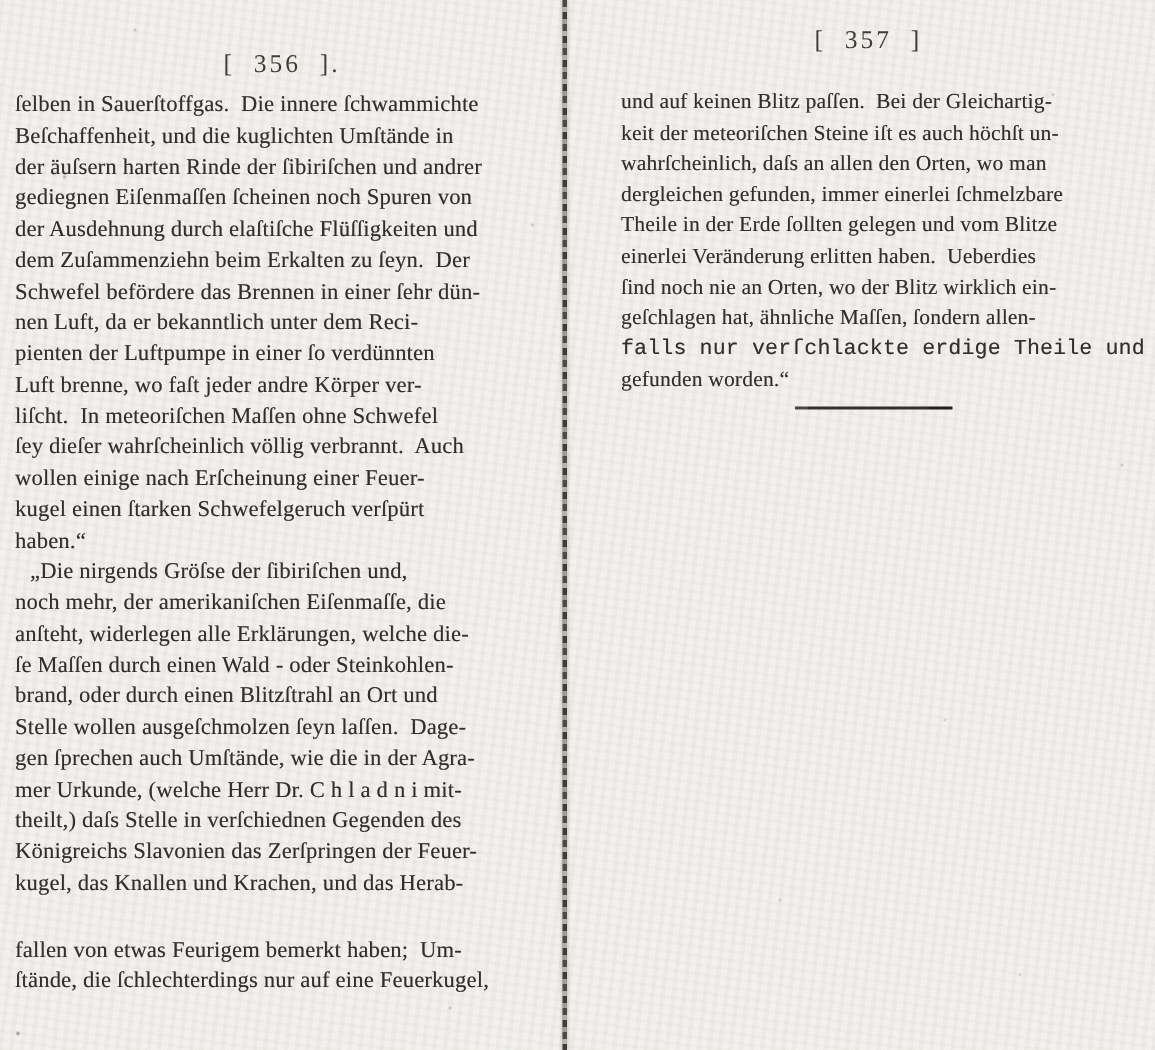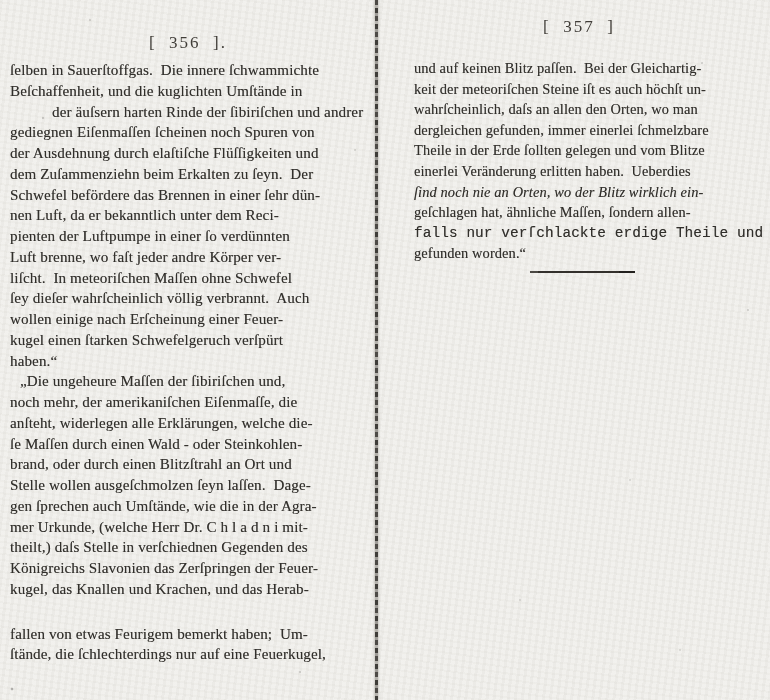--- a/index.html
+++ b/index.html
@@ -59,55 +59,55 @@
 </head>
 <body>
 
 <div id="canvas">
   <div id="left-header" class="page-header">[  356  ].</div>
   <div id="right-header" class="page-header">[  357  ]</div>
 
   <div id="left-lines" class="text-block">
       <div class="line" style="word-spacing: 0px;">ſelben in Sauerſtoffgas.  Die innere ſchwammichte</div>
       <div class="line" style="word-spacing: 0px;">Beſchaffenheit, und die kuglichten Umſtände in</div>
-      <div class="line" style="word-spacing: 0px; margin-left: 42px;">der äuſsern harten Rinde der ſibiriſchen und andrer</div>
+      <div class="line" style="word-spacing: 0px;">der äuſsern harten Rinde der ſibiriſchen und andrer</div>
       <div class="line" style="word-spacing: 0px;">gediegnen Eiſenmaſſen ſcheinen noch Spuren von</div>
       <div class="line" style="word-spacing: 0px;">der Ausdehnung durch elaſtiſche Flüſſigkeiten und</div>
       <div class="line" style="word-spacing: 0px;">dem Zuſammenziehn beim Erkalten zu ſeyn.  Der</div>
       <div class="line" style="word-spacing: 0px;">Schwefel befördere das Brennen in einer ſehr dün-</div>
       <div class="line" style="word-spacing: 0px;">nen Luft, da er bekanntlich unter dem Reci-</div>
       <div class="line" style="word-spacing: 0px;">pienten der Luftpumpe in einer ſo verdünnten</div>
       <div class="line" style="word-spacing: 0px;">Luft brenne, wo faſt jeder andre Körper ver-</div>
       <div class="line" style="word-spacing: 0px;">liſcht.  In meteoriſchen Maſſen ohne Schwefel</div>
       <div class="line" style="word-spacing: 0px;">ſey dieſer wahrſcheinlich völlig verbrannt.  Auch</div>
       <div class="line" style="word-spacing: 0px;">wollen einige nach Erſcheinung einer Feuer-</div>
       <div class="line" style="word-spacing: 0px;">kugel einen ſtarken Schwefelgeruch verſpürt</div>
       <div class="line end">haben.“</div>
-      <div class="line indent">„Die ungeheure Maſſen der ſibiriſchen und,</div>
+      <div class="line indent">„Die nirgends Gröſse der ſibiriſchen und,</div>
       <div class="line" style="word-spacing: 0px;">noch mehr, der amerikaniſchen Eiſenmaſſe, die</div>
       <div class="line" style="word-spacing: 0px;">anſteht, widerlegen alle Erklärungen, welche die-</div>
       <div class="line" style="word-spacing: 0px;">ſe Maſſen durch einen Wald - oder Steinkohlen-</div>
       <div class="line" style="word-spacing: 0px;">brand, oder durch einen Blitzſtrahl an Ort und</div>
       <div class="line" style="word-spacing: 0px;">Stelle wollen ausgeſchmolzen ſeyn laſſen.  Dage-</div>
       <div class="line" style="word-spacing: 0px;">gen ſprechen auch Umſtände, wie die in der Agra-</div>
       <div class="line" style="word-spacing: 0px;">mer Urkunde, (welche Herr Dr. C h l a d n i mit-</div>
       <div class="line" style="word-spacing: 0px;">theilt,) daſs Stelle in verſchiednen Gegenden des</div>
       <div class="line" style="word-spacing: 0px;">Königreichs Slavonien das Zerſpringen der Feuer-</div>
       <div class="line" style="word-spacing: 0px;">kugel, das Knallen und Krachen, und das Herab-</div>
       <div class="line" style="word-spacing: 0px; margin-top: 24px;">fallen von etwas Feurigem bemerkt haben;  Um-</div>
       <div class="line" style="word-spacing: 0px;">ſtände, die ſchlechterdings nur auf eine Feuerkugel,</div>
     </div>
   <div id="right-lines" class="text-block">
       <div class="line" style="word-spacing: 0px;">und auf keinen Blitz paſſen.  Bei der Gleichartig-</div>
       <div class="line" style="word-spacing: 0px;">keit der meteoriſchen Steine iſt es auch höchſt un-</div>
       <div class="line" style="word-spacing: 0px;">wahrſcheinlich, daſs an allen den Orten, wo man</div>
       <div class="line" style="word-spacing: 0px;">dergleichen gefunden, immer einerlei ſchmelzbare</div>
       <div class="line" style="word-spacing: 0px;">Theile in der Erde ſollten gelegen und vom Blitze</div>
       <div class="line" style="word-spacing: 0px;">einerlei Veränderung erlitten haben.  Ueberdies</div>
-      <div class="line" style="word-spacing: 0px; font-style: italic;">ſind noch nie an Orten, wo der Blitz wirklich ein-</div>
+      <div class="line" style="word-spacing: 0px;">ſind noch nie an Orten, wo der Blitz wirklich ein-</div>
       <div class="line" style="word-spacing: 0px;">geſchlagen hat, ähnliche Maſſen, ſondern allen-</div>
       <div class="line" style="word-spacing: 0px; font-family: Liberation Mono, monospace;">falls nur verſchlackte erdige Theile und dergleichen</div>
       <div class="line end">gefunden worden.“</div>
     </div>
 
   <div id="gutter"></div>
   <div id="end-rule"></div>
 </div>
 
 </body></html>

